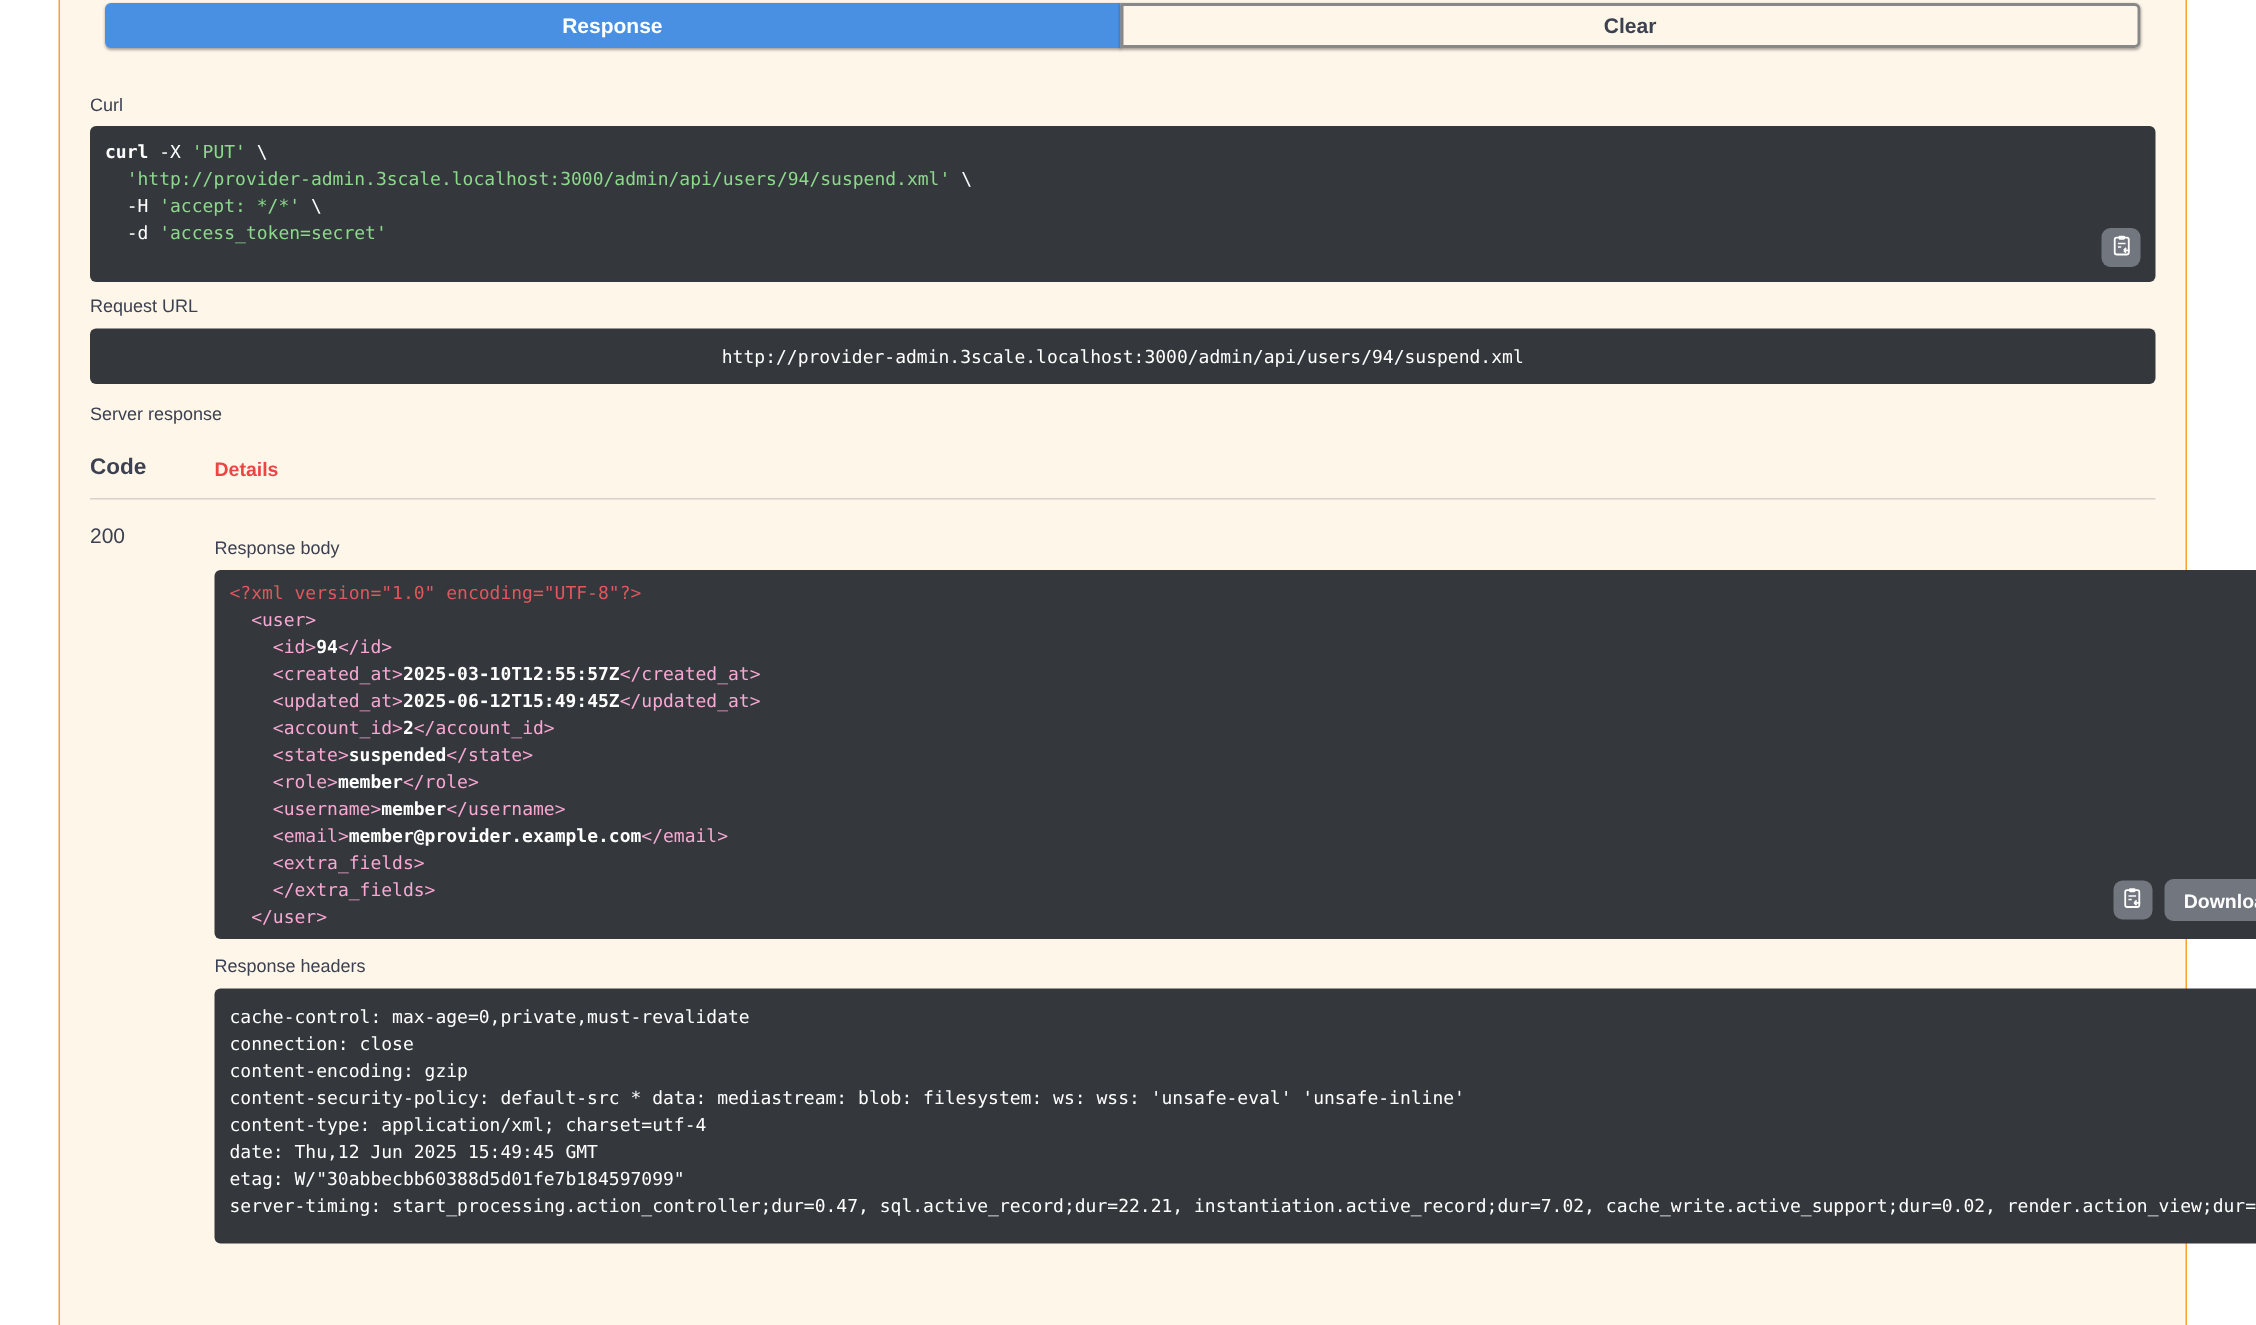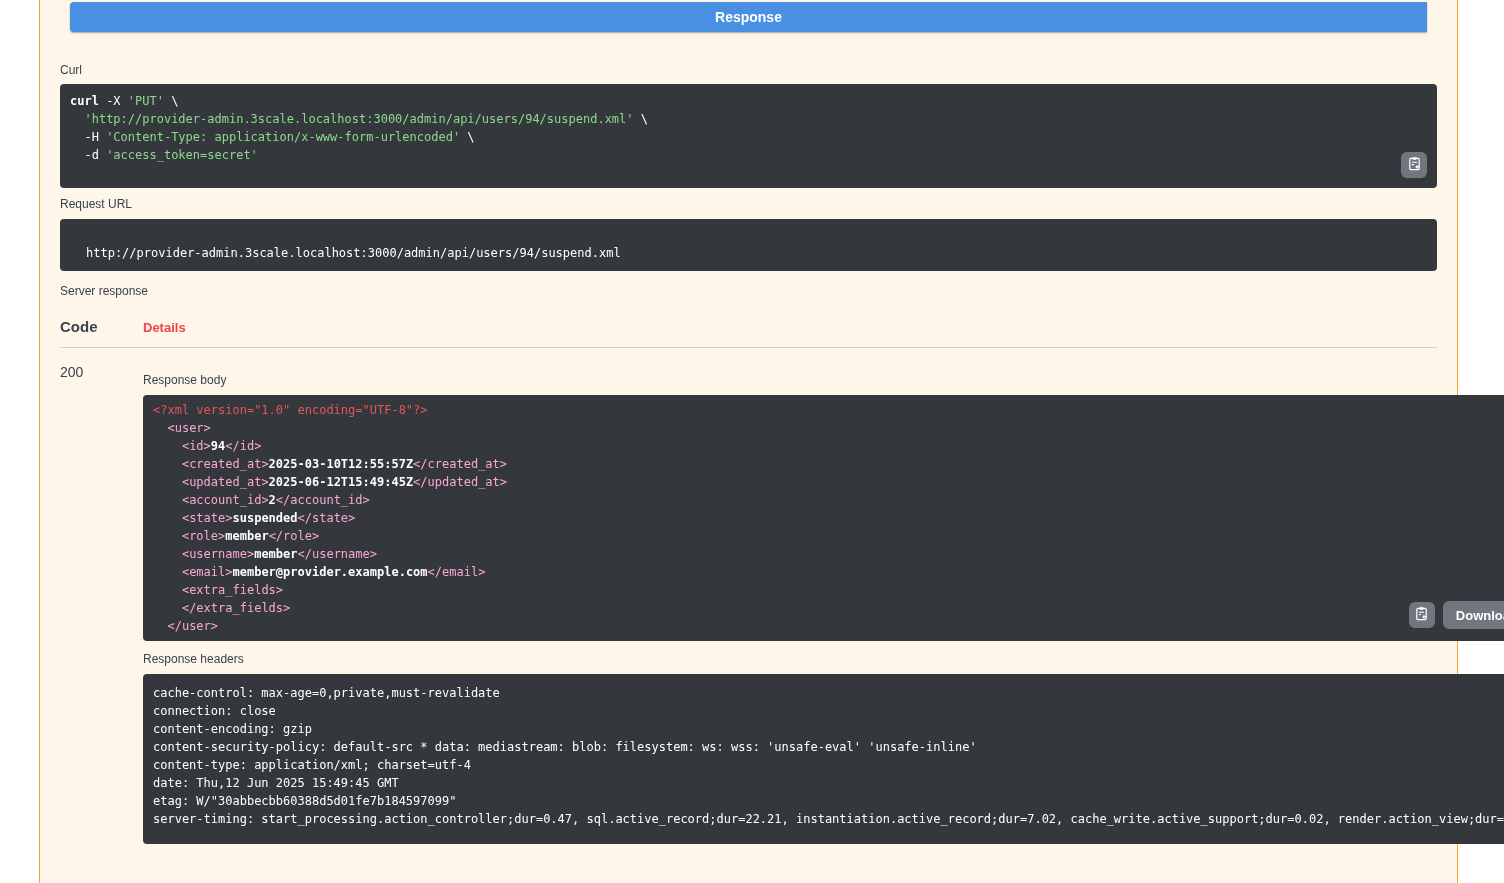--- a/index.html
+++ b/index.html
@@ -77,21 +77,21 @@
     background:#34383c;
     border-radius:4px;
     color:#fff;
     font-family:"DejaVu Sans Mono", monospace;
     font-size:12px;
     line-height:18px;
     overflow:hidden;
     position:relative;
   }
   .curl-block    { margin-top:7px; padding:8px 10px; min-height:104px; }
-  .requrl-block  { margin-top:8px; padding:26px; height:37px; line-height:17px; }
+  .requrl-block  { margin-top:8px; padding:11px; height:37px; line-height:17px;text-align:center; }
   .xml-block     { margin-top:8px; padding:6px 10px; min-height:246px; }
   .headers-block { margin-top:8px; padding:10px; height:170px; }
 
   .code-line { white-space:pre; }
   .seg-p { color:#ffffff; }
   .seg-b { color:#ffffff; font-weight:bold; }
   .seg-s { color:#8cd98c; }
   .seg-t { color:#f9a8d4; }
   .seg-d { color:#e0575e; }
 
@@ -149,32 +149,33 @@
   .lbl-respbody { margin-top:0; }
   .lbl-respheaders { margin-top:11px; }
 </style>
 </head>
 <body>
 
 <div class="opblock">
 
   <div class="execute-wrapper">
     <button class="btn btn-execute">Response</button>
+    <button class="btn btn-clear">Clear</button>
   </div>
 
 
   <div class="responses-inner">
 
     <div class="small-label lbl-curl">Curl</div>
 
     <div class="dark-block curl-block">
       <div>
           <div class="code-line"><span class="seg-b">curl</span><span class="seg-p"> -X </span><span class="seg-s">'PUT'</span><span class="seg-p"> \</span></div>
           <div class="code-line"><span class="seg-p">  </span><span class="seg-s">'http://provider-admin.3scale.localhost:3000/admin/api/users/94/suspend.xml'</span><span class="seg-p"> \</span></div>
-          <div class="code-line"><span class="seg-p">  -H </span><span class="seg-s">'Content-Type: application/x-www-form-urlencoded'</span><span class="seg-p"> \</span></div>
+          <div class="code-line"><span class="seg-p">  -H </span><span class="seg-s">'accept: */*'</span><span class="seg-p"> \</span></div>
           <div class="code-line"><span class="seg-p">  -d </span><span class="seg-s">'access_token=secret'</span></div>
         </div>
       <button class="copy-btn curl-copy">
         <span>
           <svg viewBox="0 0 16 16" width="15" height="15" aria-hidden="true">
             <rect x="3" y="2.6" width="10" height="12" rx="1.4" fill="none" stroke="#ffffff" stroke-width="1.3"></rect>
             <rect x="5.7" y="1.2" width="4.6" height="2.8" rx="0.8" fill="#ffffff"></rect>
             <line x1="5.3" y1="6.7" x2="10.7" y2="6.7" stroke="#ffffff" stroke-width="1.1"></line>
             <line x1="5.3" y1="9.2" x2="7.6" y2="9.2" stroke="#ffffff" stroke-width="1.1"></line>
             <path d="M13.6 11.6 h-4.2 m0 0 l1.7 -1.7 m-1.7 1.7 l1.7 1.7" fill="none" stroke="#ffffff" stroke-width="1.2"></path>

